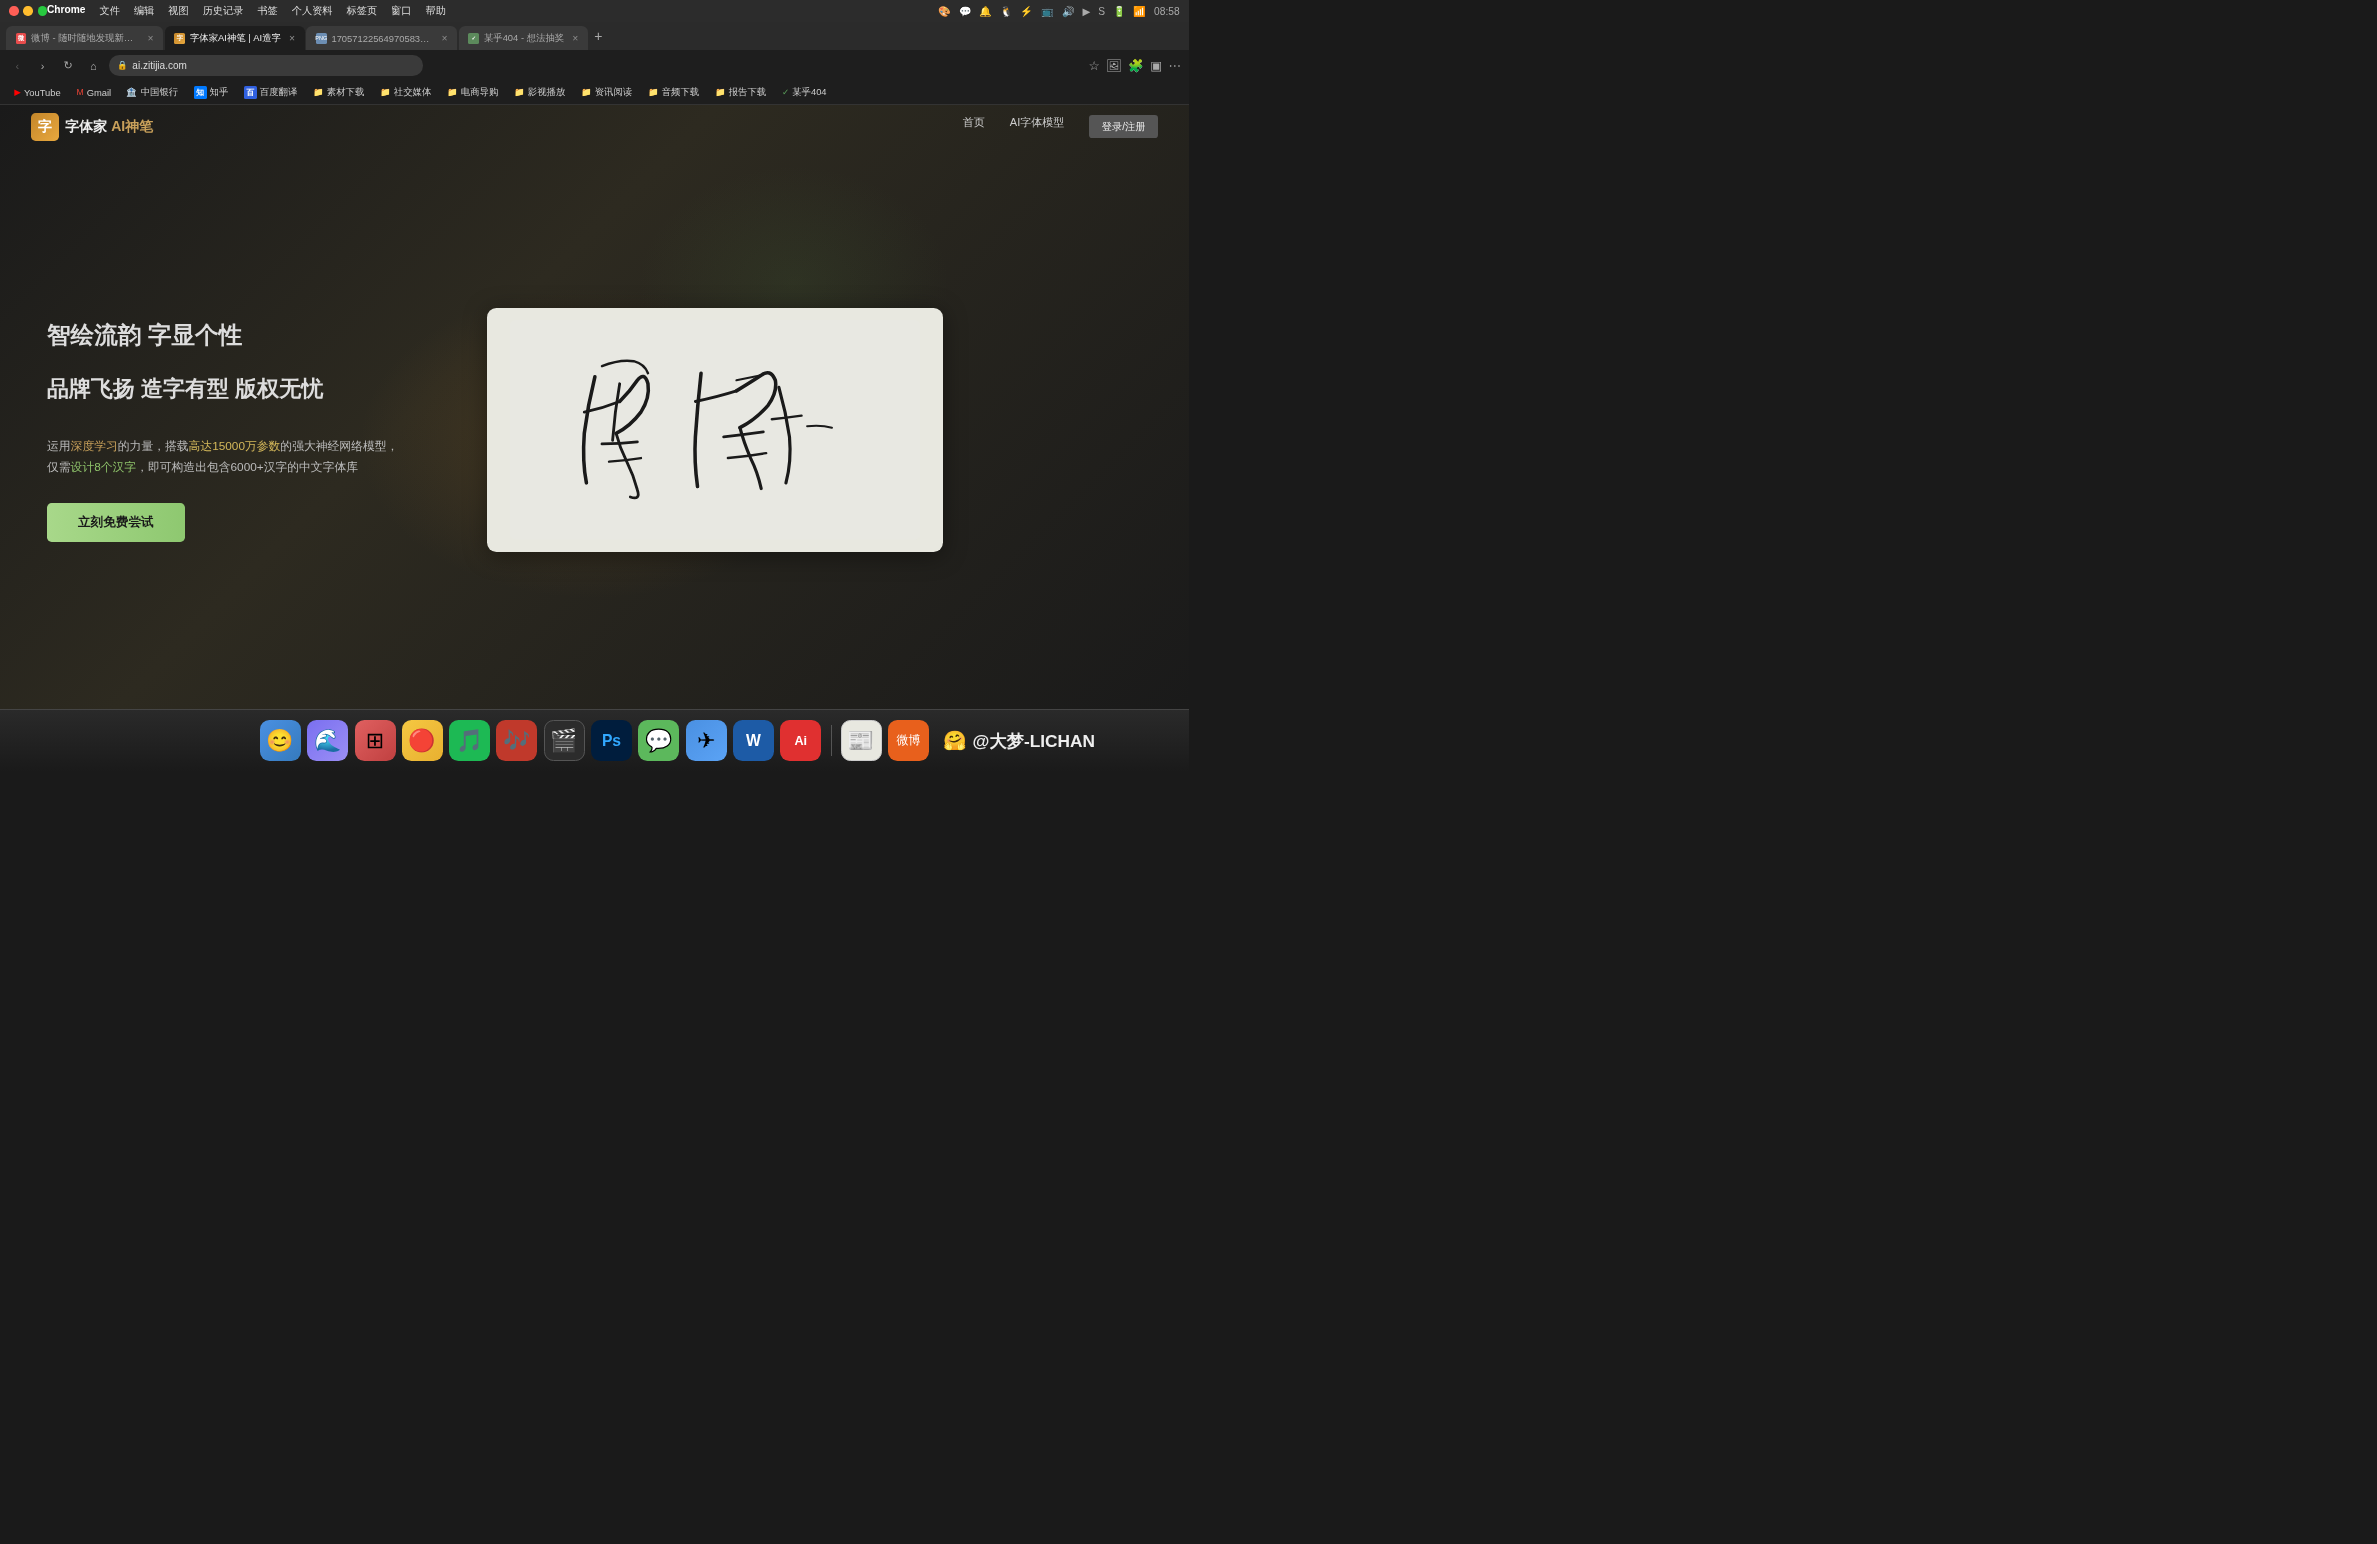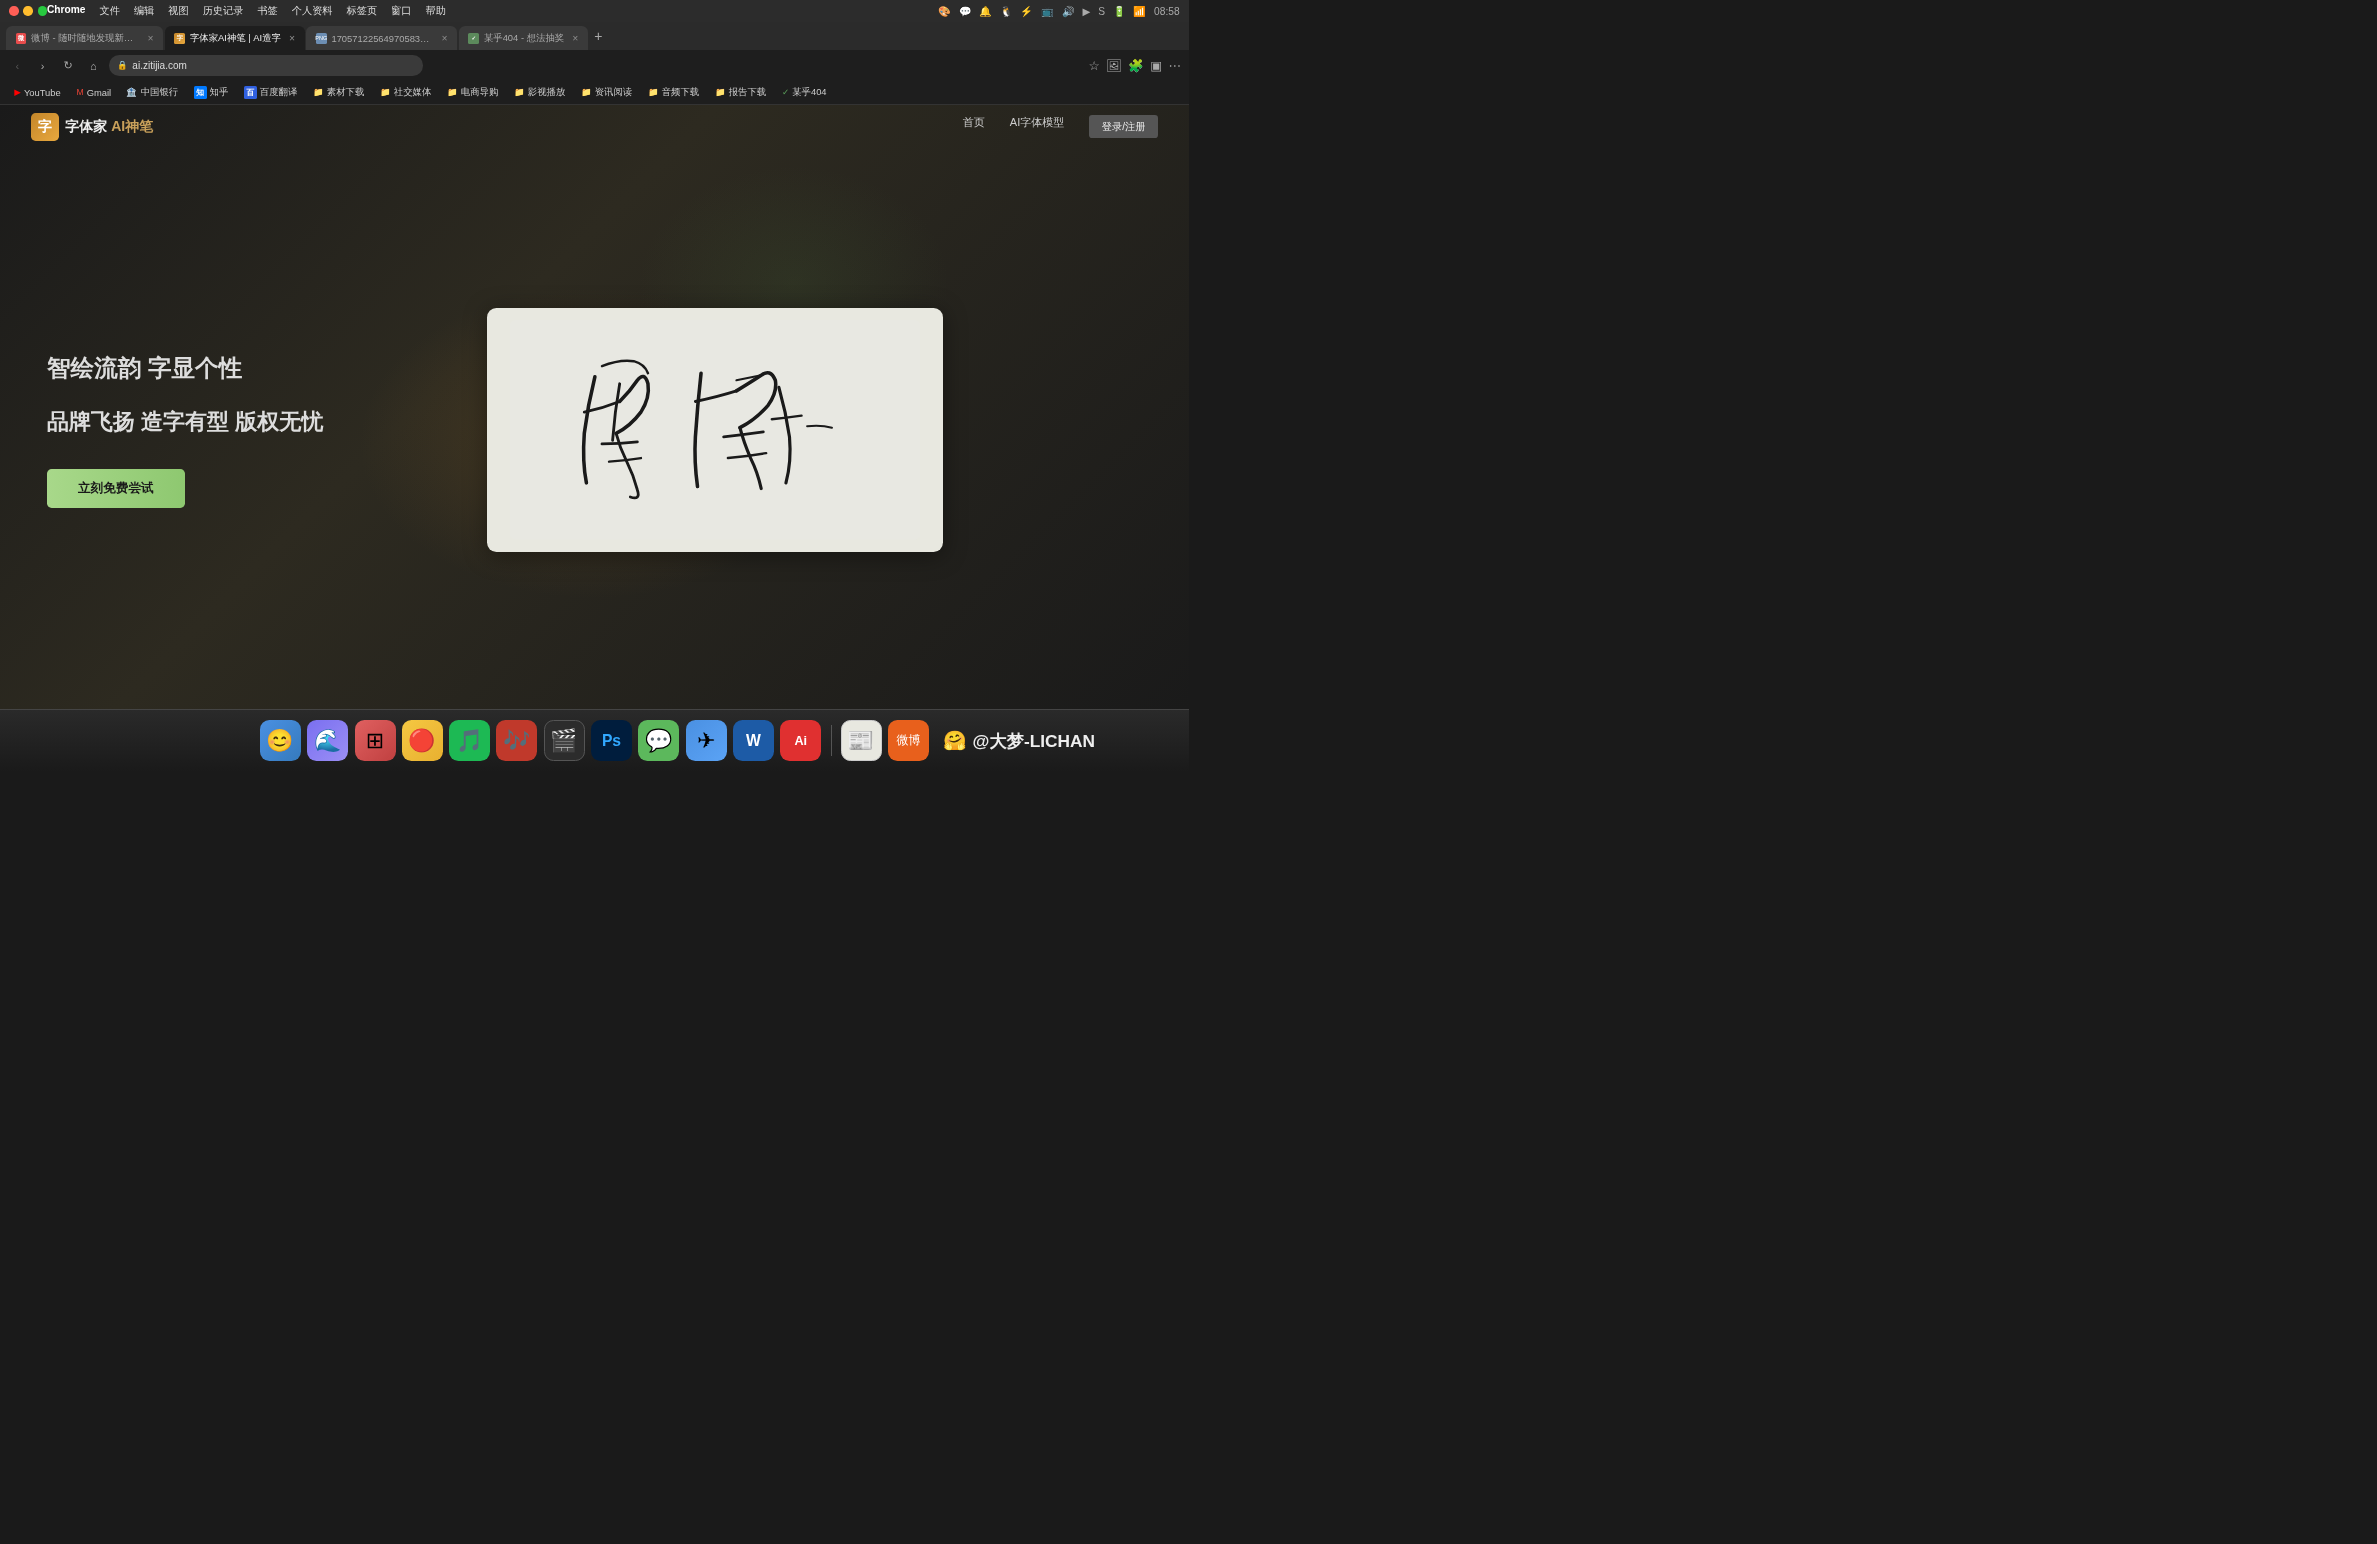--- a/index.html
+++ b/index.html
@@ -441,20 +441,24 @@
       <a class="nav-link">首页</a>
       <a class="nav-link">AI字体模型</a>
       <button class="nav-btn-login">登录/注册</button>
     </div>
   </div>
 
   <div class="hero">
     <div class="hero-text">
       <div class="hero-subtitle">智绘流韵 字显个性</div>
       <div class="hero-sub2">品牌飞扬 造字有型 版权无忧</div>
+      <div class="hero-desc">
+        <span>运用</span><span class="highlight-orange">深度学习</span><span>的力量，搭载</span><span class="highlight-yellow">高达15000万参数</span><span>的强大神经网络模型，</span><br>
+        <span>仅需</span><span class="highlight-green">设计8个汉字</span><span>，即可构造出包含6000+汉字的中文字体库</span>
+      </div>
       <button class="cta-button">立刻免费尝试</button>
     </div>
 
     <div class="hero-image">
       <div class="handwriting-card">
 
         <svg class="handwriting-svg" viewBox="0 0 580 310">
 
           <rect width="580" height="310" fill="#e8e8e2" rx="8"></rect>
 

